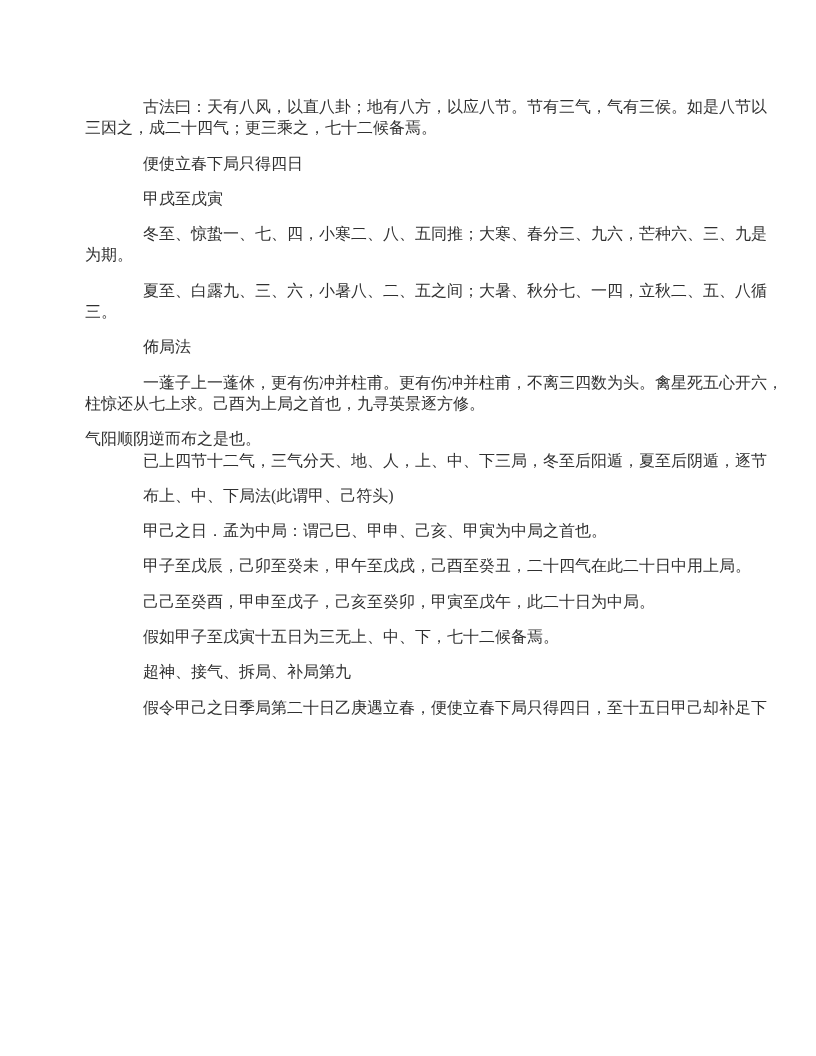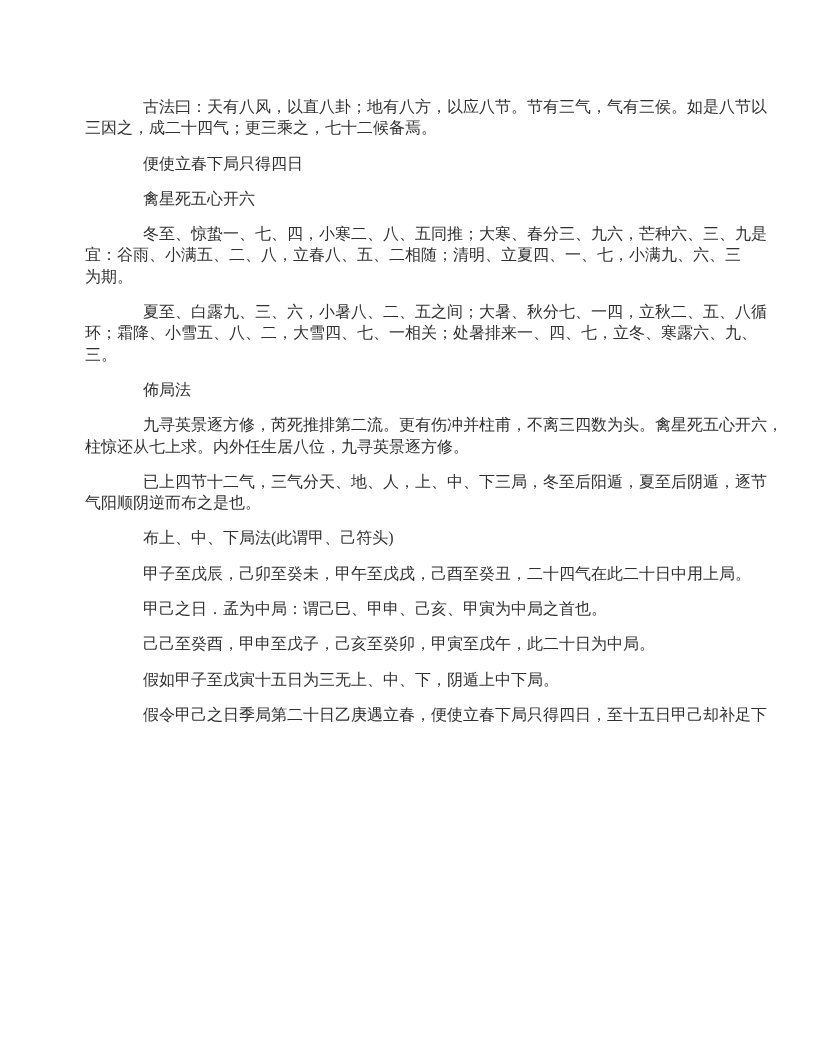--- a/index.html
+++ b/index.html
@@ -44,55 +44,56 @@
 <div class="page">
   <div class="content" id="doc-content" style="color: rgb(48, 48, 48);">
       <div class="para">
         <div class="line first">古法曰：天有八风，以直八卦；地有八方，以应八节。节有三气，气有三侯。如是八节以</div>
         <div class="line">三因之，成二十四气；更三乘之，七十二候备焉。</div>
       </div>
       <div class="para">
         <div class="line first">便使立春下局只得四日</div>
       </div>
       <div class="para">
-        <div class="line first">禽星死五心开六</div>
+        <div class="line first">甲戌至戊寅</div>
       </div>
       <div class="para">
         <div class="line first">冬至、惊蛰一、七、四，小寒二、八、五同推；大寒、春分三、九六，芒种六、三、九是</div>
-        <div class="line">宜：谷雨、小满五、二、八，立春八、五、二相随；清明、立夏四、一、七，小满九、六、三</div>
         <div class="line">为期。</div>
       </div>
       <div class="para">
         <div class="line first">夏至、白露九、三、六，小暑八、二、五之间；大暑、秋分七、一四，立秋二、五、八循</div>
-        <div class="line">环；霜降、小雪五、八、二，大雪四、七、一相关；处暑排来一、四、七，立冬、寒露六、九、</div>
         <div class="line">三。</div>
       </div>
       <div class="para">
         <div class="line first">佈局法</div>
       </div>
       <div class="para">
-        <div class="line first">九寻英景逐方修，芮死推排第二流。更有伤冲并柱甫，不离三四数为头。禽星死五心开六，</div>
-        <div class="line">柱惊还从七上求。内外任生居八位，九寻英景逐方修。</div>
+        <div class="line first">一蓬子上一蓬休，更有伤冲并柱甫。更有伤冲并柱甫，不离三四数为头。禽星死五心开六，</div>
+        <div class="line">柱惊还从七上求。己酉为上局之首也，九寻英景逐方修。</div>
       </div>
       <div class="para">
+        <div class="line">气阳顺阴逆而布之是也。</div>
         <div class="line first">已上四节十二气，三气分天、地、人，上、中、下三局，冬至后阳遁，夏至后阴遁，逐节</div>
-        <div class="line">气阳顺阴逆而布之是也。</div>
       </div>
       <div class="para">
         <div class="line first">布上、中、下局法(此谓甲、己符头)</div>
       </div>
       <div class="para">
-        <div class="line first">甲子至戊辰，己卯至癸未，甲午至戊戌，己酉至癸丑，二十四气在此二十日中用上局。</div>
+        <div class="line first">甲己之日．孟为中局：谓己巳、甲申、己亥、甲寅为中局之首也。</div>
       </div>
       <div class="para">
-        <div class="line first">甲己之日．孟为中局：谓己巳、甲申、己亥、甲寅为中局之首也。</div>
+        <div class="line first">甲子至戊辰，己卯至癸未，甲午至戊戌，己酉至癸丑，二十四气在此二十日中用上局。</div>
       </div>
       <div class="para">
         <div class="line first">己己至癸酉，甲申至戊子，己亥至癸卯，甲寅至戊午，此二十日为中局。</div>
       </div>
       <div class="para">
-        <div class="line first">假如甲子至戊寅十五日为三无上、中、下，阴遁上中下局。</div>
+        <div class="line first">假如甲子至戊寅十五日为三无上、中、下，七十二候备焉。</div>
+      </div>
+      <div class="para">
+        <div class="line first">超神、接气、拆局、补局第九</div>
       </div>
       <div class="para">
         <div class="line first">假令甲己之日季局第二十日乙庚遇立春，便使立春下局只得四日，至十五日甲己却补足下</div>
       </div>
     </div>
 </div>
 
 </body></html>

